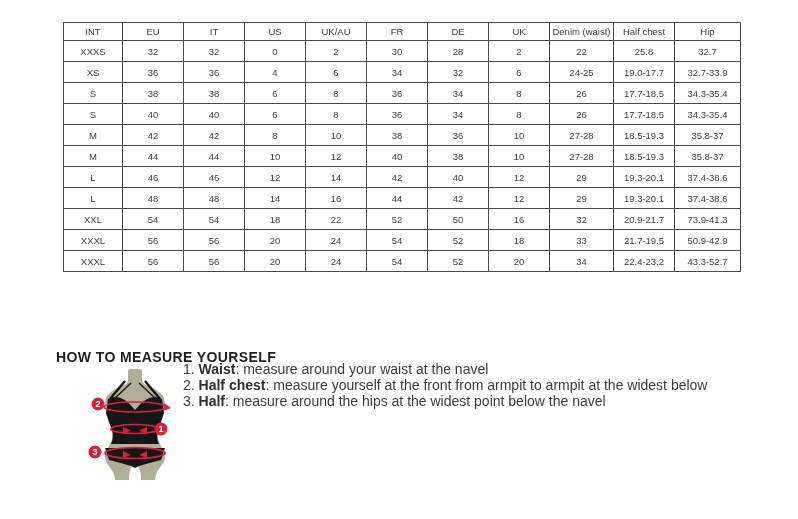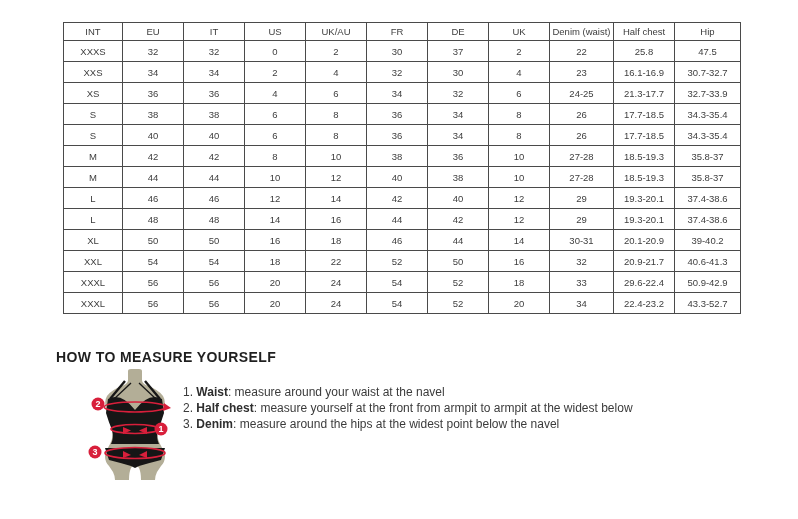--- a/index.html
+++ b/index.html
@@ -44,24 +44,24 @@
     letter-spacing: 0.4px;
     color: #1f1f1f;
   }
   .figure-wrap {
     position: absolute;
     left: 77px; top: 368px;
     width: 115px; height: 118px;
   }
   ol.instructions {
     position: absolute;
-    left: 183px; top: 388px;
+    left: 183px; top: 365px;
     margin: 0; padding: 0;
     list-style: none;
-    font-size: 12px;
+    font-size: 14px;
     line-height: 9px;
     color: #3b3b3b;
   }
   ol.instructions li { margin: 0 0 7px 0; }
   ol.instructions b { font-weight: bold; color: #2e2e2e; }
 </style>
 </head>
 <body>
 
 <table class="size-table">
@@ -94,50 +94,37 @@
     </tr>
   </thead>
   <tbody id="size-table-body">
       <tr>
         <td>XXXS</td>
         <td>32</td>
         <td>32</td>
         <td>0</td>
         <td>2</td>
         <td>30</td>
-        <td>37</td>
+        <td>28</td>
         <td>2</td>
         <td>22</td>
         <td>25.8</td>
-        <td>47.5</td>
-      </tr>
-      <tr>
-        <td>XXS</td>
-        <td>34</td>
-        <td>34</td>
-        <td>2</td>
+        <td>32.7</td>
+      </tr>
+      <tr>
+        <td>XS</td>
+        <td>36</td>
+        <td>36</td>
         <td>4</td>
-        <td>32</td>
-        <td>30</td>
-        <td>4</td>
-        <td>23</td>
-        <td>16.1-16.9</td>
-        <td>30.7-32.7</td>
-      </tr>
-      <tr>
-        <td>XS</td>
-        <td>36</td>
-        <td>36</td>
-        <td>4</td>
         <td>6</td>
         <td>34</td>
         <td>32</td>
         <td>6</td>
         <td>24-25</td>
-        <td>21.3-17.7</td>
+        <td>19.0-17.7</td>
         <td>32.7-33.9</td>
       </tr>
       <tr>
         <td>S</td>
         <td>38</td>
         <td>38</td>
         <td>6</td>
         <td>8</td>
         <td>36</td>
         <td>34</td>
@@ -205,56 +192,43 @@
         <td>14</td>
         <td>16</td>
         <td>44</td>
         <td>42</td>
         <td>12</td>
         <td>29</td>
         <td>19.3-20.1</td>
         <td>37.4-38.6</td>
       </tr>
       <tr>
-        <td>XL</td>
-        <td>50</td>
-        <td>50</td>
-        <td>16</td>
-        <td>18</td>
-        <td>46</td>
-        <td>44</td>
-        <td>14</td>
-        <td>30-31</td>
-        <td>20.1-20.9</td>
-        <td>39-40.2</td>
-      </tr>
-      <tr>
         <td>XXL</td>
         <td>54</td>
         <td>54</td>
         <td>18</td>
         <td>22</td>
         <td>52</td>
         <td>50</td>
         <td>16</td>
         <td>32</td>
         <td>20.9-21.7</td>
-        <td>40.6-41.3</td>
+        <td>73.9-41.3</td>
       </tr>
       <tr>
         <td>XXXL</td>
         <td>56</td>
         <td>56</td>
         <td>20</td>
         <td>24</td>
         <td>54</td>
         <td>52</td>
         <td>18</td>
         <td>33</td>
-        <td>29.6-22.4</td>
+        <td>21.7-19.5</td>
         <td>50.9-42.9</td>
       </tr>
       <tr>
         <td>XXXL</td>
         <td>56</td>
         <td>56</td>
         <td>20</td>
         <td>24</td>
         <td>54</td>
         <td>52</td>
@@ -312,14 +286,14 @@
     <g>
       <circle cx="18" cy="84" r="6.5" fill="#d81f3b"></circle>
       <text x="18" y="87.3" text-anchor="middle" font-size="9" font-weight="bold" fill="#ffffff" font-family="Liberation Sans, sans-serif">3</text>
     </g>
   </svg>
 </div>
 
 <ol class="instructions">
   <li><span>1.</span> <b>Waist</b><span>: measure around your waist at the navel</span></li>
   <li><span>2.</span> <b>Half chest</b><span>: measure yourself at the front from armpit to armpit at the widest below</span></li>
-  <li><span>3.</span> <b>Denim</b><span>: measure around the hips at the widest point below the navel</span></li>
+  <li><span>3.</span> <b>Half</b><span>: measure around the hips at the widest point below the navel</span></li>
 </ol>
 
 </body></html>

